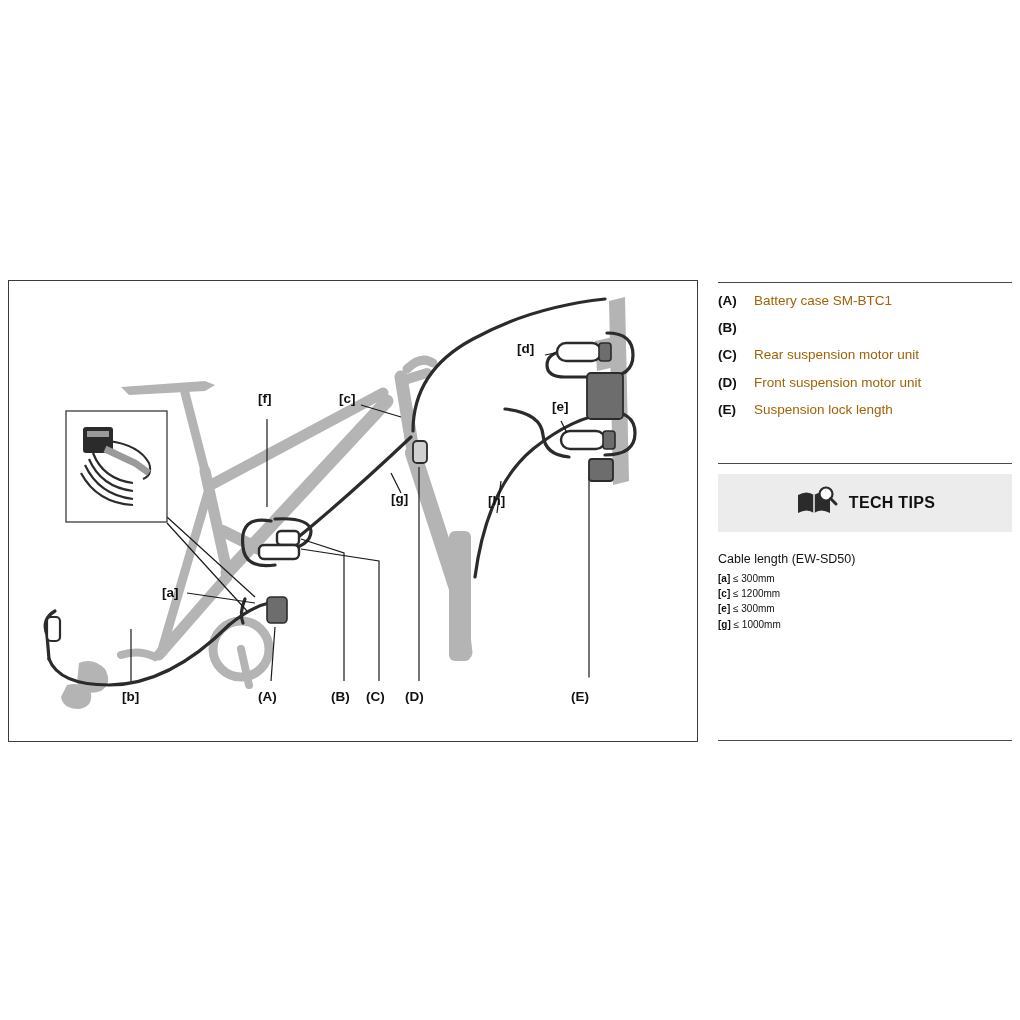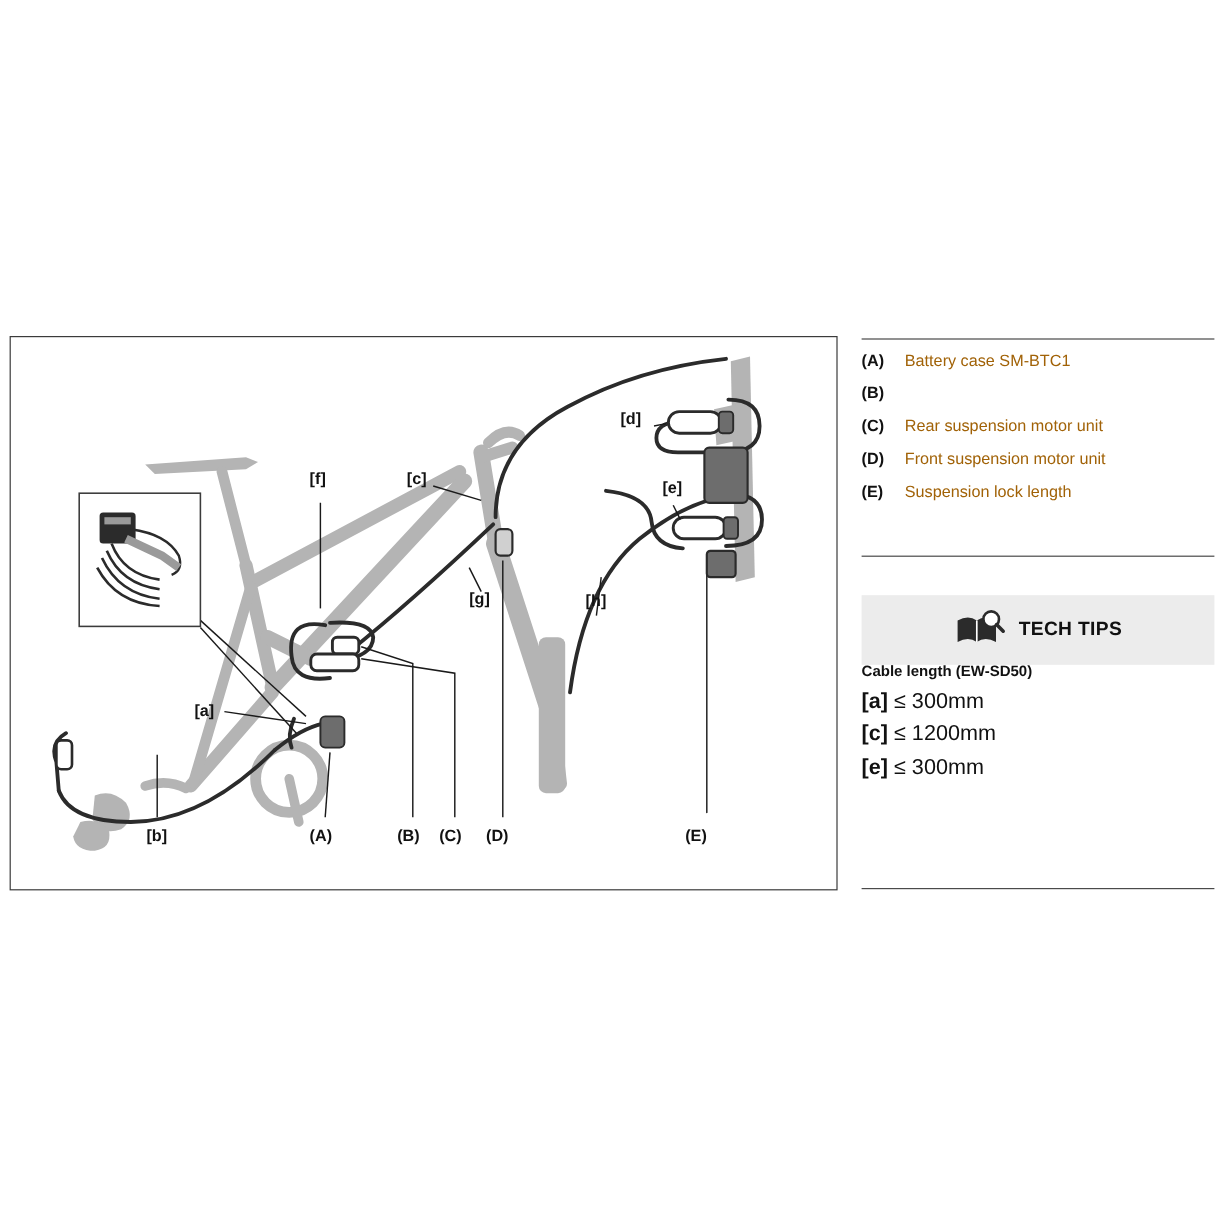--- a/index.html
+++ b/index.html
@@ -56,44 +56,44 @@
     flex:0 0 36px;
     text-align:left;
     color:#111;
   }
   .legend-text{color:#a16207;}
   .legend-text .l2{display:block;}
 
   
   .tech-tips{
     position:absolute;
-    left:718px;top:496px;
+    left:718px;top:474px;
     width:294px;height:58px;
     background:#ececec;
     display:flex;
     align-items:center;
     justify-content:center;
     gap:10px;
   }
   .tech-tips-title{
     font-size:16px;font-weight:bold;letter-spacing:.3px;color:#111;
   }
   .tt-icon{width:44px;height:34px;display:block;}
 
   
   .cable-block{
     position:absolute;
     left:718px;top:552px;
     width:294px;
   }
   .cable-title{
-    font-size:12.5px;font-weight:bold;color:#111;margin-bottom:5px;
+    font-size:12.5px;font-weight:normal;color:#111;margin-bottom:5px;
   }
   .cable-row{
-    font-size:18px;color:#111;line-height:1.52;white-space:nowrap;
+    font-size:10px;color:#111;line-height:1.52;white-space:nowrap;
   }
   .cable-row b{font-weight:bold;}
   .bottom-rule{
     position:absolute;left:718px;top:740px;width:294px;height:1px;background:#4a4a4a;
   }
   .top-rule{
     position:absolute;left:718px;top:282px;width:294px;height:1px;background:#4a4a4a;
   }
   .mid-rule{
     position:absolute;left:718px;top:463px;width:294px;height:1px;background:#4a4a4a;
@@ -303,17 +303,21 @@
       <span>≤ 300mm</span>
     </div>
     <div class="cable-row">
       <b>[c]</b>
       <span>≤ 1200mm</span>
     </div>
     <div class="cable-row">
       <b>[e]</b>
       <span>≤ 300mm</span>
     </div>
+    <div class="cable-row">
+      <b>[g]</b>
+      <span>≤ 1000mm</span>
+    </div>
   </div>
 
   <div class="bottom-rule"></div>
 
 </div>
 
 </body></html>

